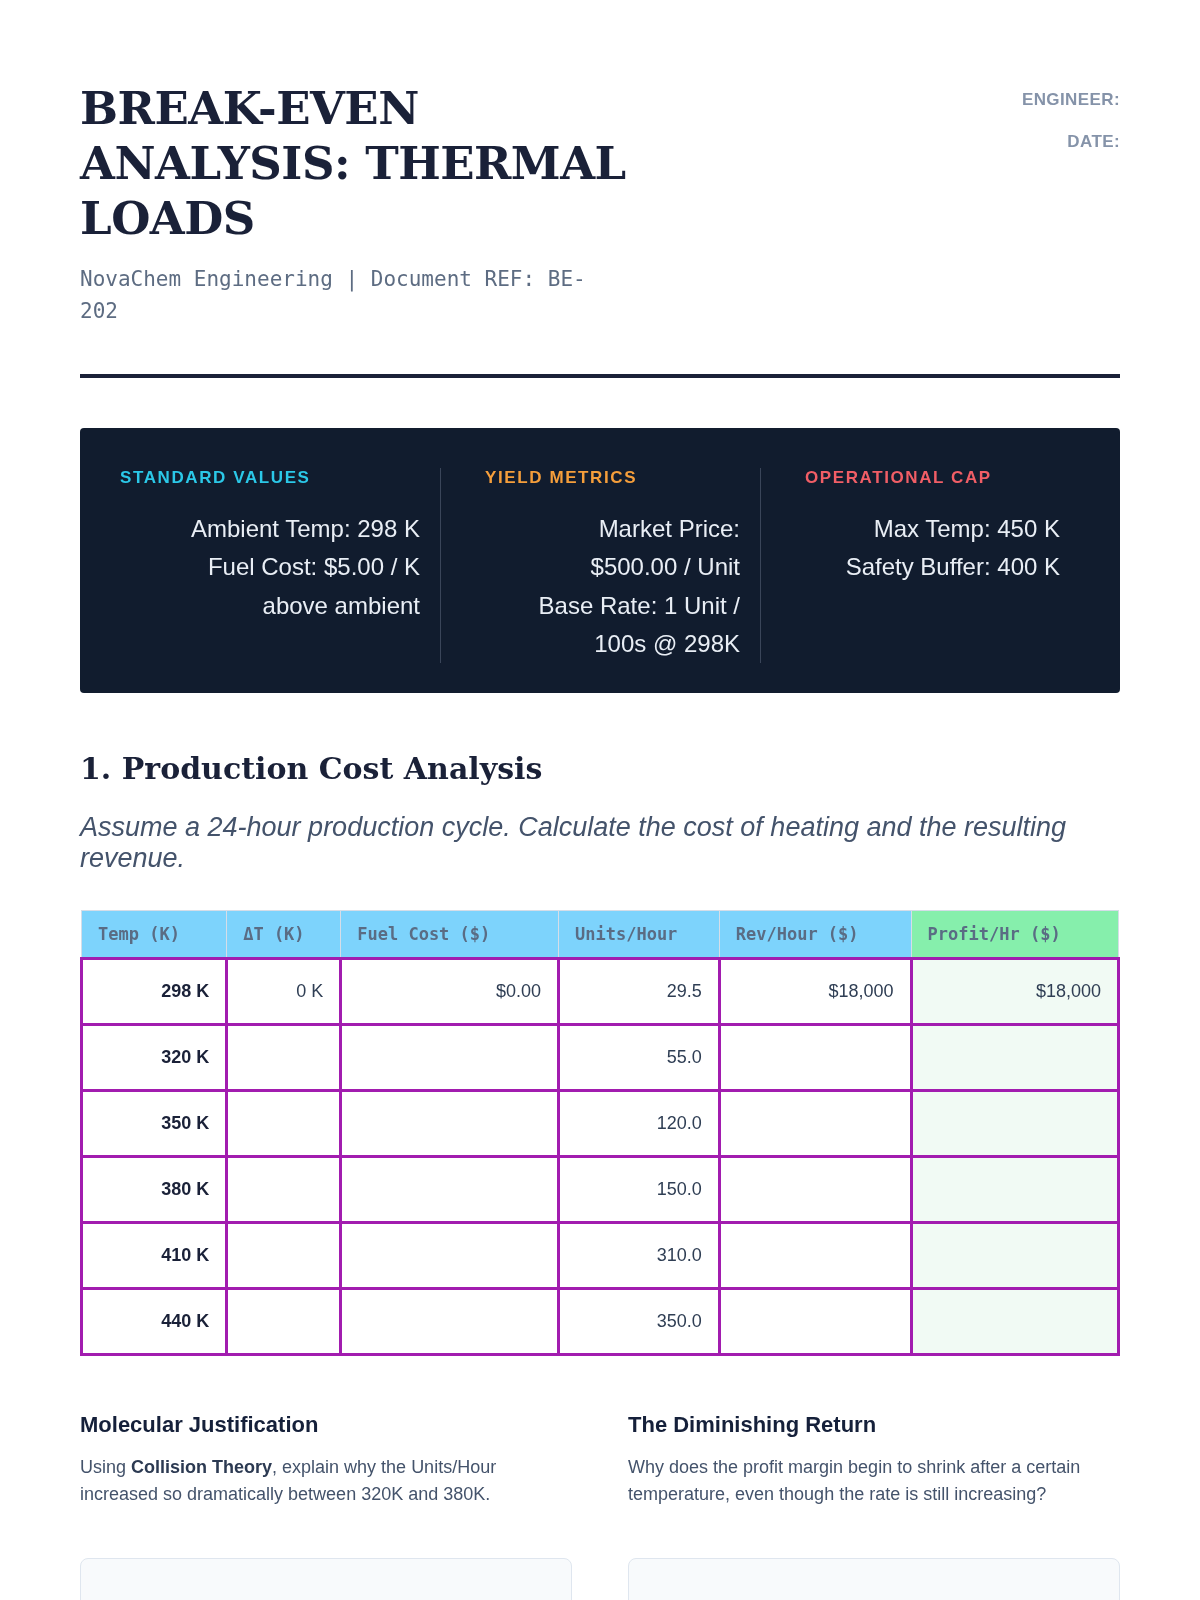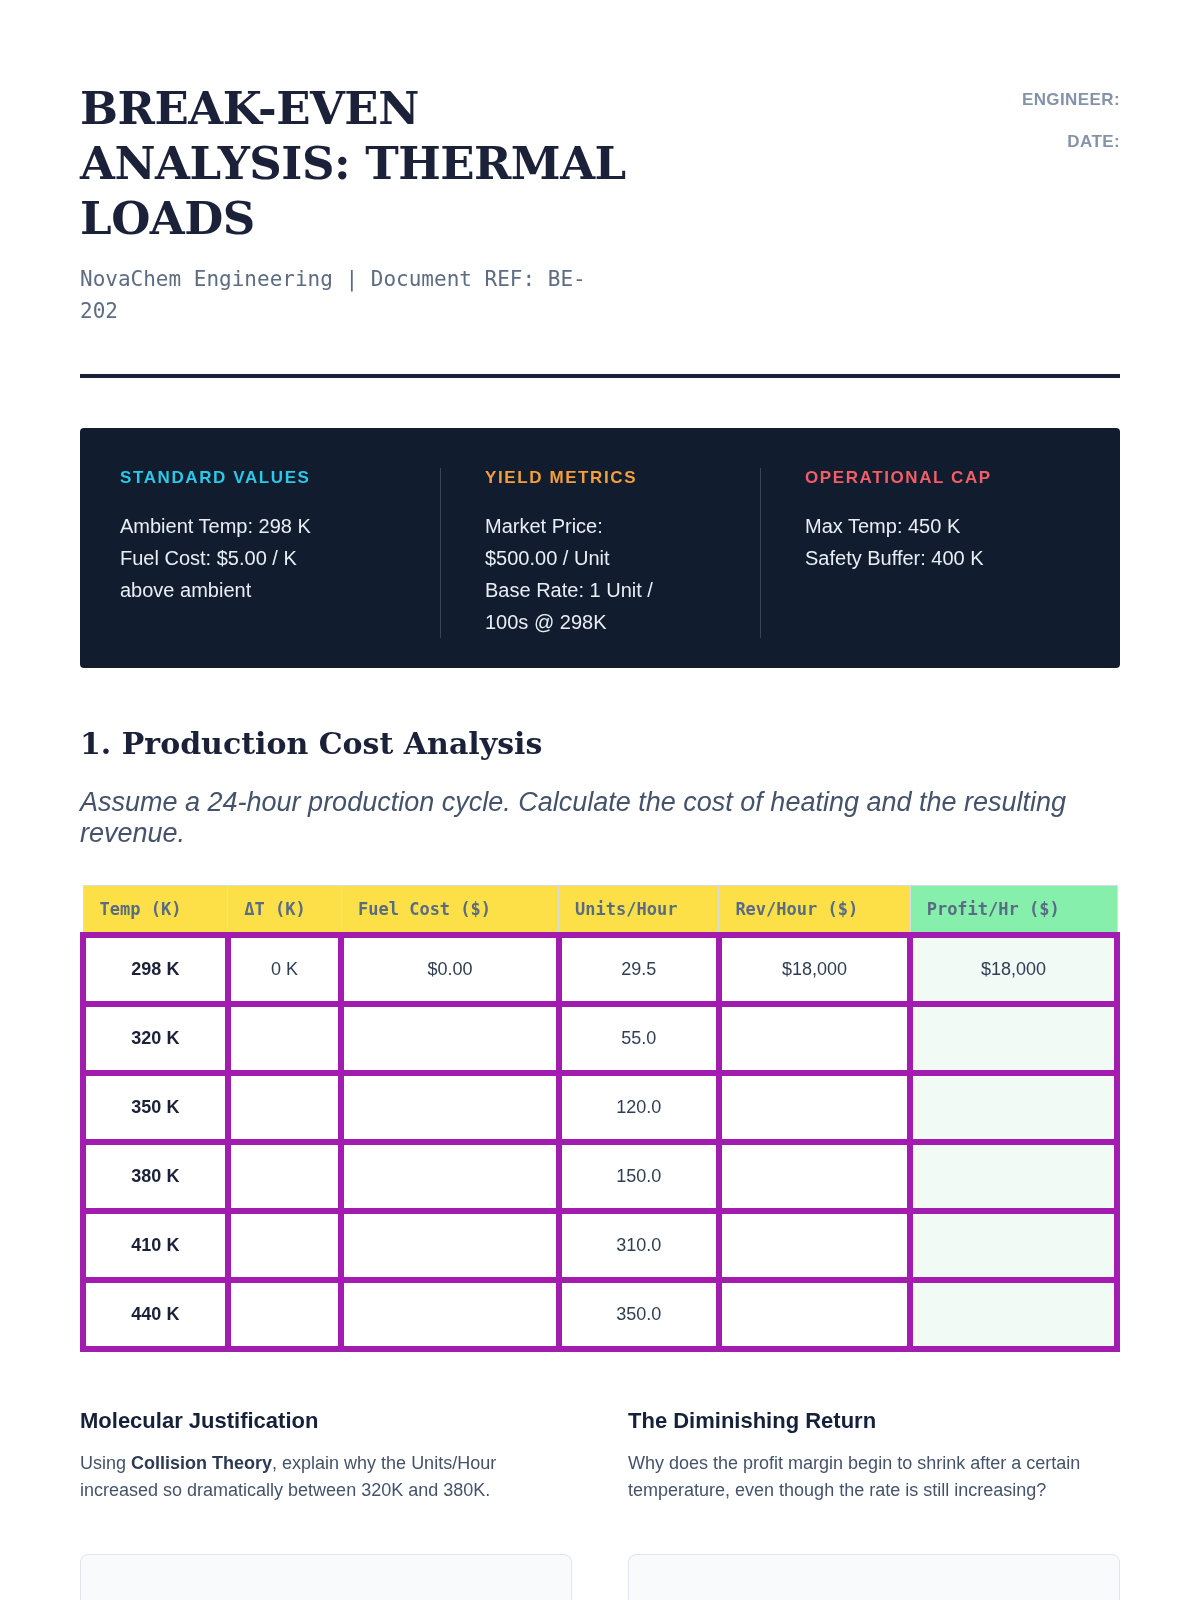--- a/index.html
+++ b/index.html
@@ -36,40 +36,40 @@
   .info-box {
     margin-top:50px; background:#111c2e; border-radius:4px;
     padding:40px 40px 30px 40px;
     display:grid; grid-template-columns:1fr 1fr 1fr;
   }
   .info-col { padding-right:20px; }
   .info-col + .info-col { border-left:1px solid #3a4559; padding-left:44px; }
   .info-label {
     font-size:17px; font-weight:bold; letter-spacing:1.6px; margin-bottom:22px;
   }
-  .info-line { font-size:20px; line-height:1.6; color:#e9eef5; }
+  .info-line { font-size:24px; line-height:1.6; color:#e9eef5;text-align:right; }
   
   .section-title {
     margin-top:58px; font-family:"DejaVu Serif", serif; font-weight:bold;
     font-size:30px; color:#1a2138;
   }
   .instructions {
     margin-top:26px; font-style:italic; font-size:27px; color:#44536b;
   }
   
   table.data { margin-top:36px; width:100%; border-collapse:collapse; table-layout:fixed; }
   table.data th {
     font-family:"DejaVu Sans Mono", monospace; font-weight:bold;
-    font-size:17px; color:#5a6c84; background:#fde047;
+    font-size:17px; color:#5a6c84; background:#7dd3fc;
     border:1px solid #d5dde8; padding:13px 16px; text-align:left;
   }
   table.data th.col-profit { background:#86efac; }
   table.data td {
-    border:6px solid #a21caf; padding:21px 16px; font-size:18px;
-    color:#2f3e54; background:#ffffff; text-align:center;
+    border:3px solid #a21caf; padding:21px 16px; font-size:18px;
+    color:#2f3e54; background:#ffffff; text-align:right;
   }
   table.data td.cell-temp { font-weight:bold; color:#1a2138; }
   table.data td.cell-profit { background:#f1faf4; }
   
   .questions {
     margin-top:56px; display:grid; grid-template-columns:1fr 1fr;
     column-gap:56px; align-items:start;
   }
   .q-title { font-size:22px; font-weight:bold; color:#15203a; }
   .q-text { margin-top:16px; font-size:18px; line-height:27px; color:#44536b; }

